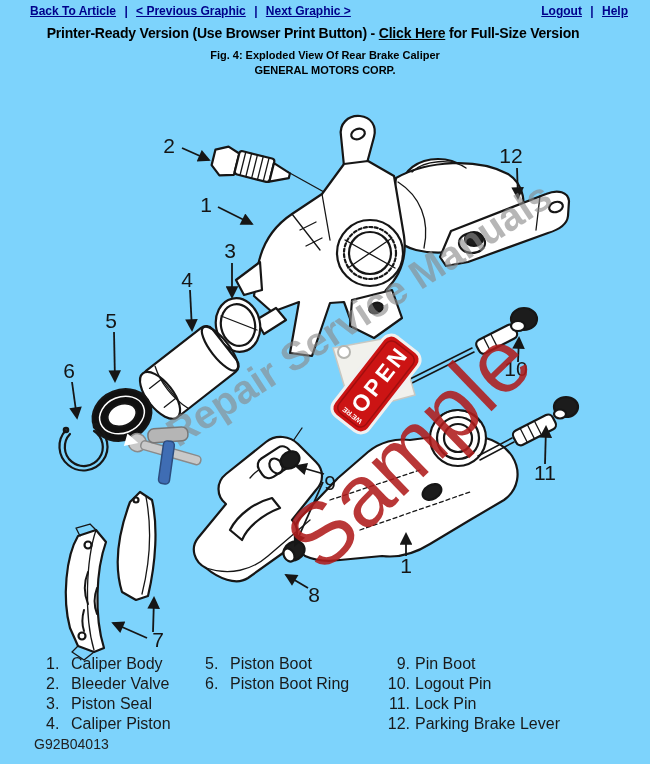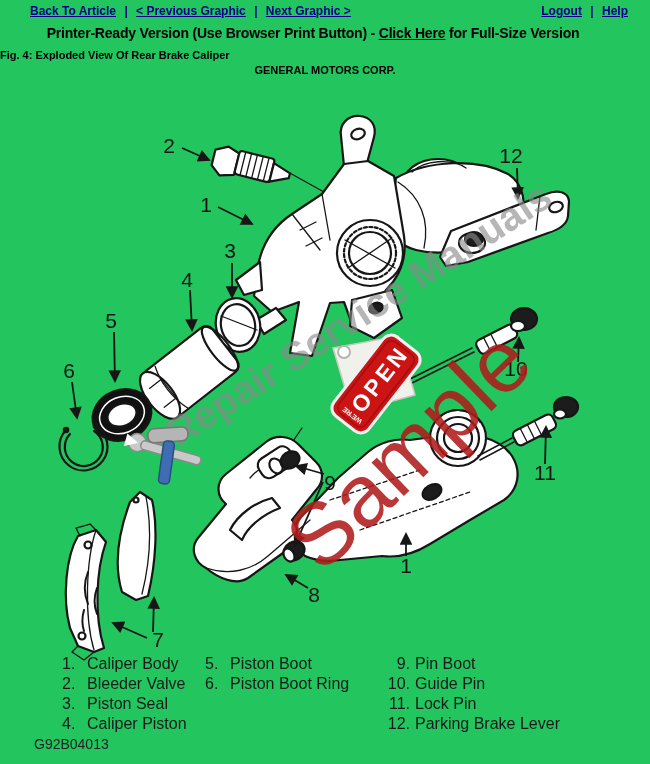--- a/index.html
+++ b/index.html
@@ -1,49 +1,49 @@
 <!DOCTYPE html>
 <html><head>
 <meta charset="utf-8">
 <style>
   html,body{margin:0;padding:0;background:#fff;}
-  .page{position:relative;width:650px;height:764px;background:#22c55e;overflow:hidden;
+  .page{position:relative;width:650px;height:764px;background:#7dd3fc;overflow:hidden;
         font-family:"Liberation Sans",sans-serif;color:#111;}
   
   .topbar{position:absolute;top:4px;left:0;right:0;height:18px;
           font-weight:bold;font-size:12px;}
   .nav-left{position:absolute;left:30px;top:0;}
   .nav-right{position:absolute;right:22px;top:0;}
   .nav-link{color:#00008B;text-decoration:underline;cursor:pointer;}
   .sep{color:#00008B;margin:0 5px;text-decoration:none;}
   
   .subtitle{position:absolute;top:25px;left:0;width:626px;text-align:center;
             font-weight:bold;font-size:14px;letter-spacing:-0.2px;color:#000;}
   .subtitle .t-link{text-decoration:underline;color:#000;cursor:pointer;}
-  .figcap{position:absolute;top:49px;left:0;width:650px;
+  .figcap{position:absolute;top:49px;left:0;width:650px;text-align:center;
           font-weight:bold;font-size:11px;color:#000;}
   .figorg{position:absolute;top:64px;left:0;width:650px;text-align:center;
           font-weight:bold;font-size:11px;color:#000;}
   
   .diagram{position:absolute;top:0;left:0;}
   .lineart{stroke:#161616;fill:#fff;stroke-width:2.2;stroke-linejoin:round;stroke-linecap:round;}
   .thin{stroke-width:1.3;fill:none;}
   .nf{fill:none;}
   .dk{fill:#1c1c1c;}
   .arrow{stroke:#161616;stroke-width:1.8;fill:none;marker-end:url(#ah);}
   .callout{font-family:"Liberation Sans",sans-serif;font-size:21px;fill:#151515;stroke:none;}
   .wm-gray{font-family:"Liberation Sans",sans-serif;font-weight:bold;font-size:40px;
            fill:#8a8a8a;opacity:.62;stroke:none;}
   .wm-red{font-family:"Liberation Sans",sans-serif;font-size:88px;fill:#b01c1c;opacity:.88;stroke:none;}
   .stamp-text{font-family:"Liberation Sans",sans-serif;font-weight:bold;font-size:23px;
               fill:#fff;letter-spacing:3px;stroke:none;}
   .stamp-small{font-family:"Liberation Sans",sans-serif;font-weight:bold;font-size:7px;fill:#fff;stroke:none;}
   
   .lcol{position:absolute;font-size:16px;line-height:20px;color:#1a1a1a;}
-  .lcol1{left:46px;top:654px;margin-left:16px;}
+  .lcol1{left:46px;top:654px;}
   .lcol2{left:205px;top:654px;}
   .lcol3{left:384px;top:654px;}
   .lrow{height:20px;white-space:nowrap;}
   .lnum{display:inline-block;width:20px;}
   .lcol3 .lnum{width:26px;text-align:right;}
   .lname{margin-left:5px;}
   .gcode{position:absolute;left:34px;top:736px;font-size:14px;color:#222;}
 </style>
 </head>
 <body>
@@ -275,20 +275,20 @@
     <div class="lrow"><span class="lnum">2.</span><span class="lname">Bleeder Valve</span></div>
     <div class="lrow"><span class="lnum">3.</span><span class="lname">Piston Seal</span></div>
     <div class="lrow"><span class="lnum">4.</span><span class="lname">Caliper Piston</span></div>
   </div>
   <div class="lcol lcol2">
     <div class="lrow"><span class="lnum">5.</span><span class="lname">Piston Boot</span></div>
     <div class="lrow"><span class="lnum">6.</span><span class="lname">Piston Boot Ring</span></div>
   </div>
   <div class="lcol lcol3">
     <div class="lrow"><span class="lnum">9.</span><span class="lname">Pin Boot</span></div>
-    <div class="lrow"><span class="lnum">10.</span><span class="lname">Guide Pin</span></div>
+    <div class="lrow"><span class="lnum">10.</span><span class="lname">Logout Pin</span></div>
     <div class="lrow"><span class="lnum">11.</span><span class="lname">Lock Pin</span></div>
     <div class="lrow"><span class="lnum">12.</span><span class="lname">Parking Brake Lever</span></div>
   </div>
 
   <div class="gcode">G92B04013</div>
 
 </div>
 
 </body></html>

